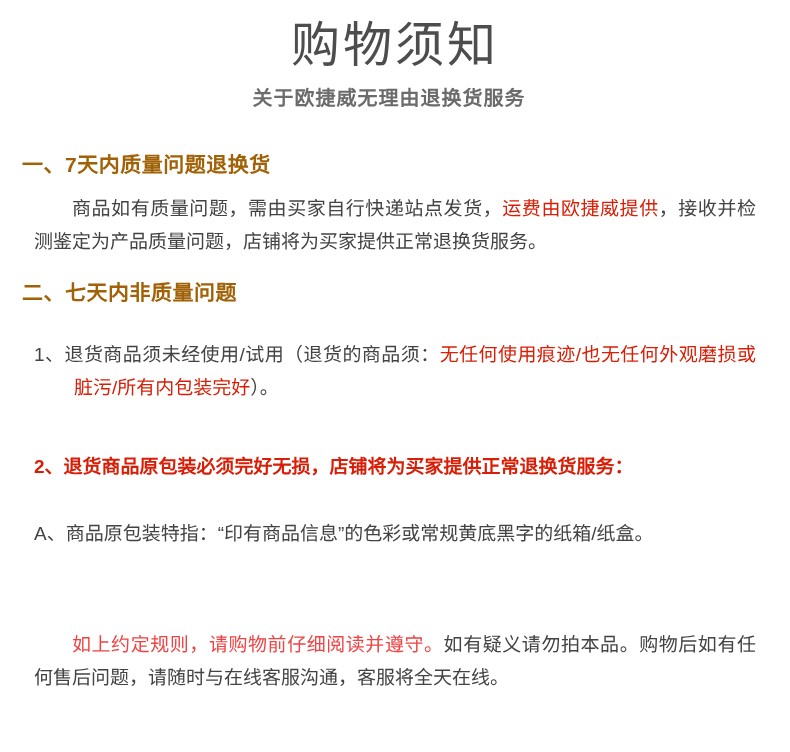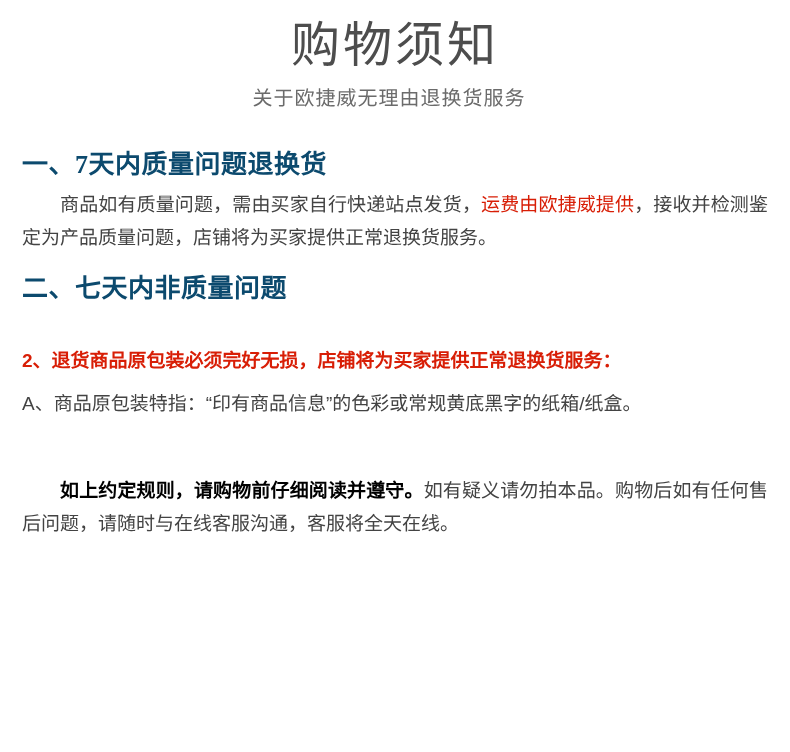--- a/index.html
+++ b/index.html
@@ -33,48 +33,47 @@
     line-height: 58px;
     letter-spacing: 3px;
     font-weight: 300;
     color: #4d4d4d;
     margin: 0;
   }
   .doc-subtitle {
     font-size: 20px;
     line-height: 28px;
     letter-spacing: 1px;
-    font-weight: 400;
+    font-weight: 700;
     color: #6b6b6b;
     margin: 10px 12px 0 0;
   }
 
   
   .content {
     padding: 0 22px 0 22px;
     margin-top: 38px;
   }
   .section-heading {
-    font-size: 26px;
+    font-size: 21px;
     line-height: 30px;
     font-weight: bold;
-    color: #0c4a6e;
+    color: #a16207;
     letter-spacing: 0.5px;
     margin: 0 0 8px 0;
-    font-family: Liberation Serif, serif;
   }
   .section-heading.second {
     margin-top: 20px;
   }
 
   .para {
     font-size: 19px;
     line-height: 33px;
     color: #434343;
-    margin: 0;
+    margin: 12px;
     text-align: justify;
   }
   .para.indent {
     text-indent: 2em;
   }
   .para.hanging {
     padding-left: 2.1em;
     text-indent: -2.1em;
   }
 
@@ -82,22 +81,22 @@
   .gap-lg { height: 22px; }
 
   .red {
     color: #d81e06;
   }
   .red-strong {
     color: #d81e06;
     font-weight: bold;
   }
   .bold {
-    font-weight: bold;
-    color: #000000;
+    font-weight: normal;
+    color: #ef4444;
   }
 </style>
 </head>
 <body>
 
 <div class="page">
 
   <div class="header">
     <h1 class="doc-title">购物须知</h1>
     <p class="doc-subtitle">关于欧捷威无理由退换货服务</p>
@@ -106,20 +105,21 @@
   <div class="content">
 
     <h2 class="section-heading">一、7天内质量问题退换货</h2>
 
     <p class="para indent"><span>商品如有质量问题，需由买家自行快递站点发货，</span><span class="red">运费由欧捷威提供</span><span>，接收并检测鉴定为产品质量问题，店铺将为买家提供正常退换货服务。</span></p>
 
     <h2 class="section-heading second">二、七天内非质量问题</h2>
 
     <div class="gap-sm"></div>
 
+    <p class="para hanging"><span>1、</span><span>退货商品须未经使用/试用（退货的商品须：</span><span class="red">无任何使用痕迹/也无任何外观磨损或脏污/所有内包装完好</span><span>）。</span></p>
 
     <div class="gap-lg"></div>
 
     <p class="para hanging"><span class="red-strong">2、</span><span class="red-strong">退货商品原包装必须完好无损，店铺将为买家提供正常退换货服务：</span></p>
 
     <div class="gap-sm"></div>
 
     <p class="para hanging"><span>A、</span><span>商品原包装特指：“印有商品信息”的色彩或常规黄底黑字的纸箱/纸盒。</span></p>
 
     <div class="gap-sm"></div>

